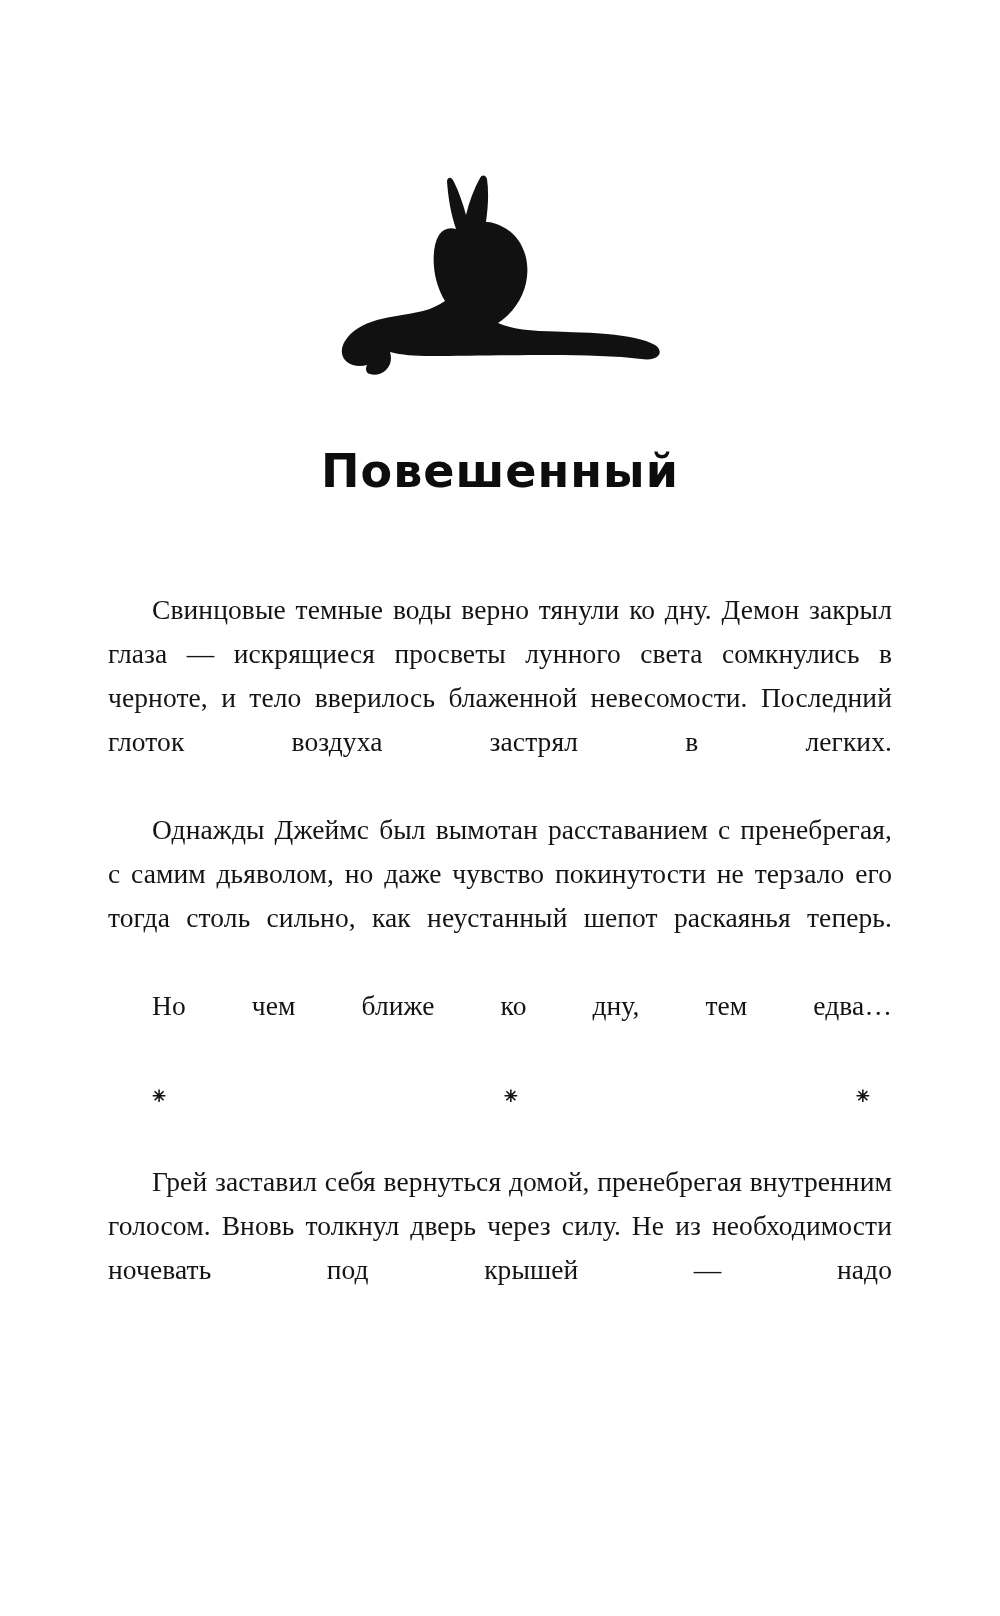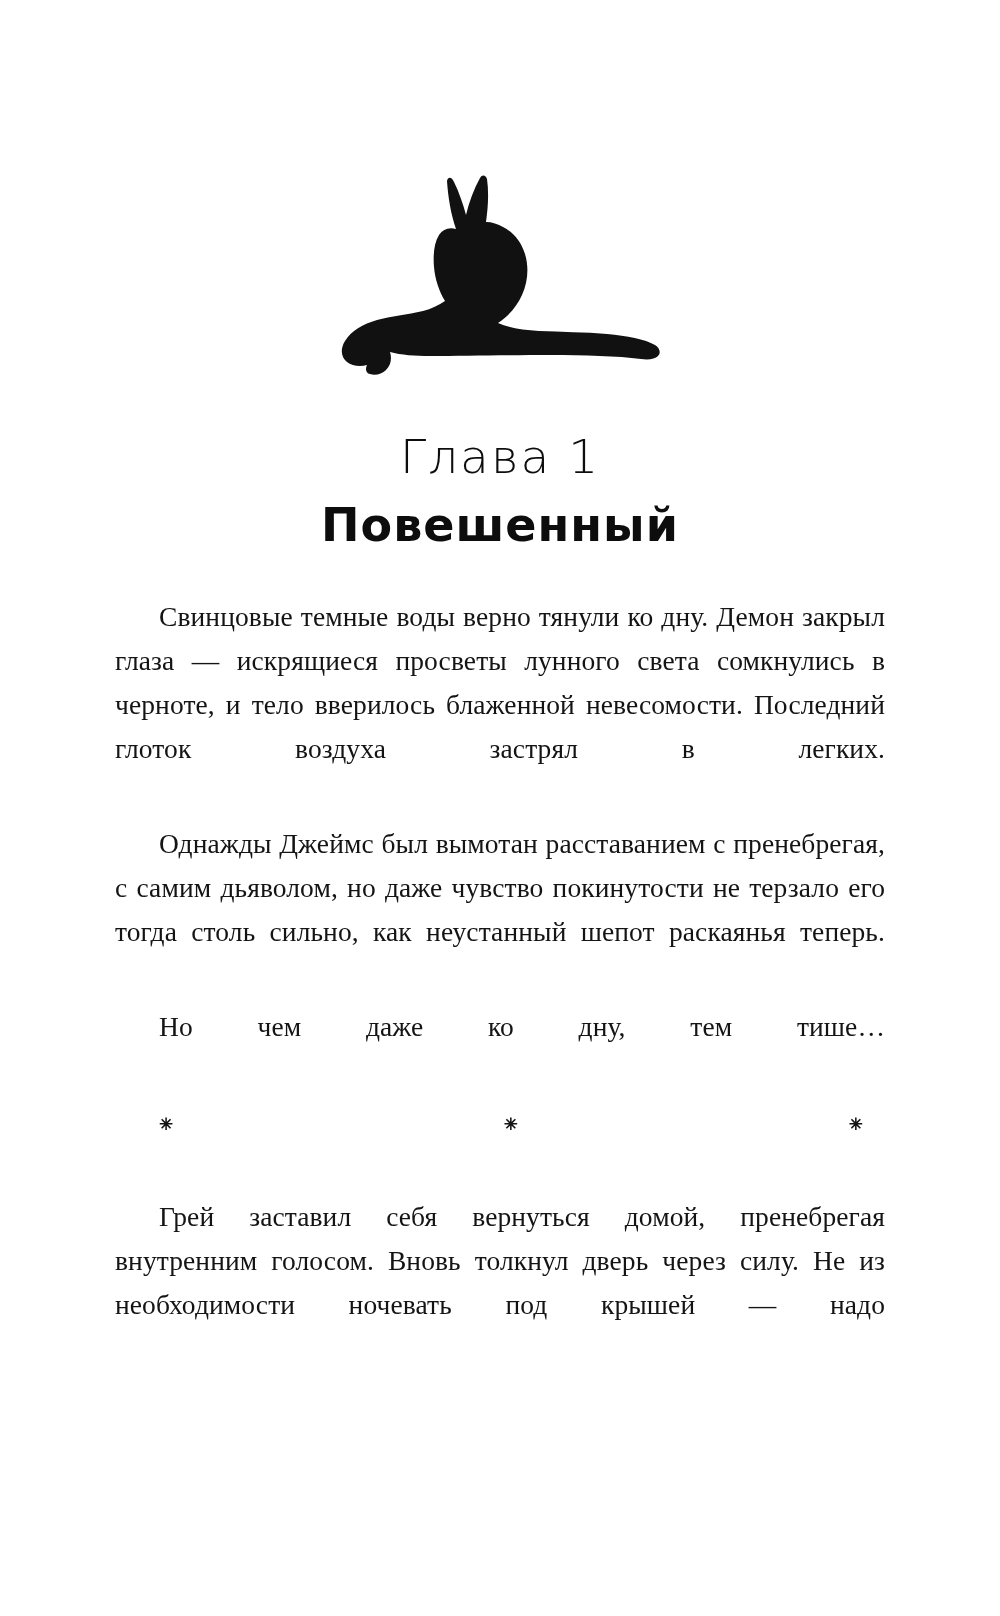--- a/index.html
+++ b/index.html
@@ -65,21 +65,21 @@
     top: 588px;
     width: 784px;
     font-family: "Liberation Serif", serif;
     font-size: 27.5px;
     line-height: 44px;
     text-align: justify;
     color: #141414;
     letter-spacing: 0.1px;
   }
   .body-text p {
-    margin: 7px;
+    margin: 0;
     text-indent: 44px;
     text-align: justify;
     text-justify: inter-word;
   }
 
   
   .body-text p::after {
     content: "";
     display: inline-block;
     width: 100%;
@@ -137,25 +137,24 @@
       <path fill="#111111" d="
         M12 167
         C8 172 9 179 16 182
         C22 185 30 184 35 180
         C29 176 20 172 12 167
         Z"></path>
     </svg>
   </div>
 
   <div class="chapter-head">
-    <div class="chapter-number">Глава 1</div>
     <div class="chapter-title">Повешенный</div>
   </div>
 
   <div class="body-text">
     <p>Свинцовые темные воды верно тянули ко дну. Демон закрыл глаза — искрящиеся просветы лунного света сомкнулись в черноте, и тело вверилось блаженной невесомости. Последний глоток воздуха застрял в легких.</p>
     <p>Однажды Джеймс был вымотан расставанием с пренебрегая, с самим дьяволом, но даже чувство покинутости не терзало его тогда столь сильно, как неустанный шепот раскаянья теперь.</p>
-    <p>Но чем даже ко дну, тем тише…</p>
+    <p>Но чем ближе ко дну, тем едва…</p>
     <p class="scene-break">⁕ ⁕ ⁕</p>
     <p>Грей заставил себя вернуться домой, пренебрегая внутренним голосом. Вновь толкнул дверь через силу. Не из необходимости ночевать под крышей — надо</p>
   </div>
 
 </div>
 
 </body></html>

